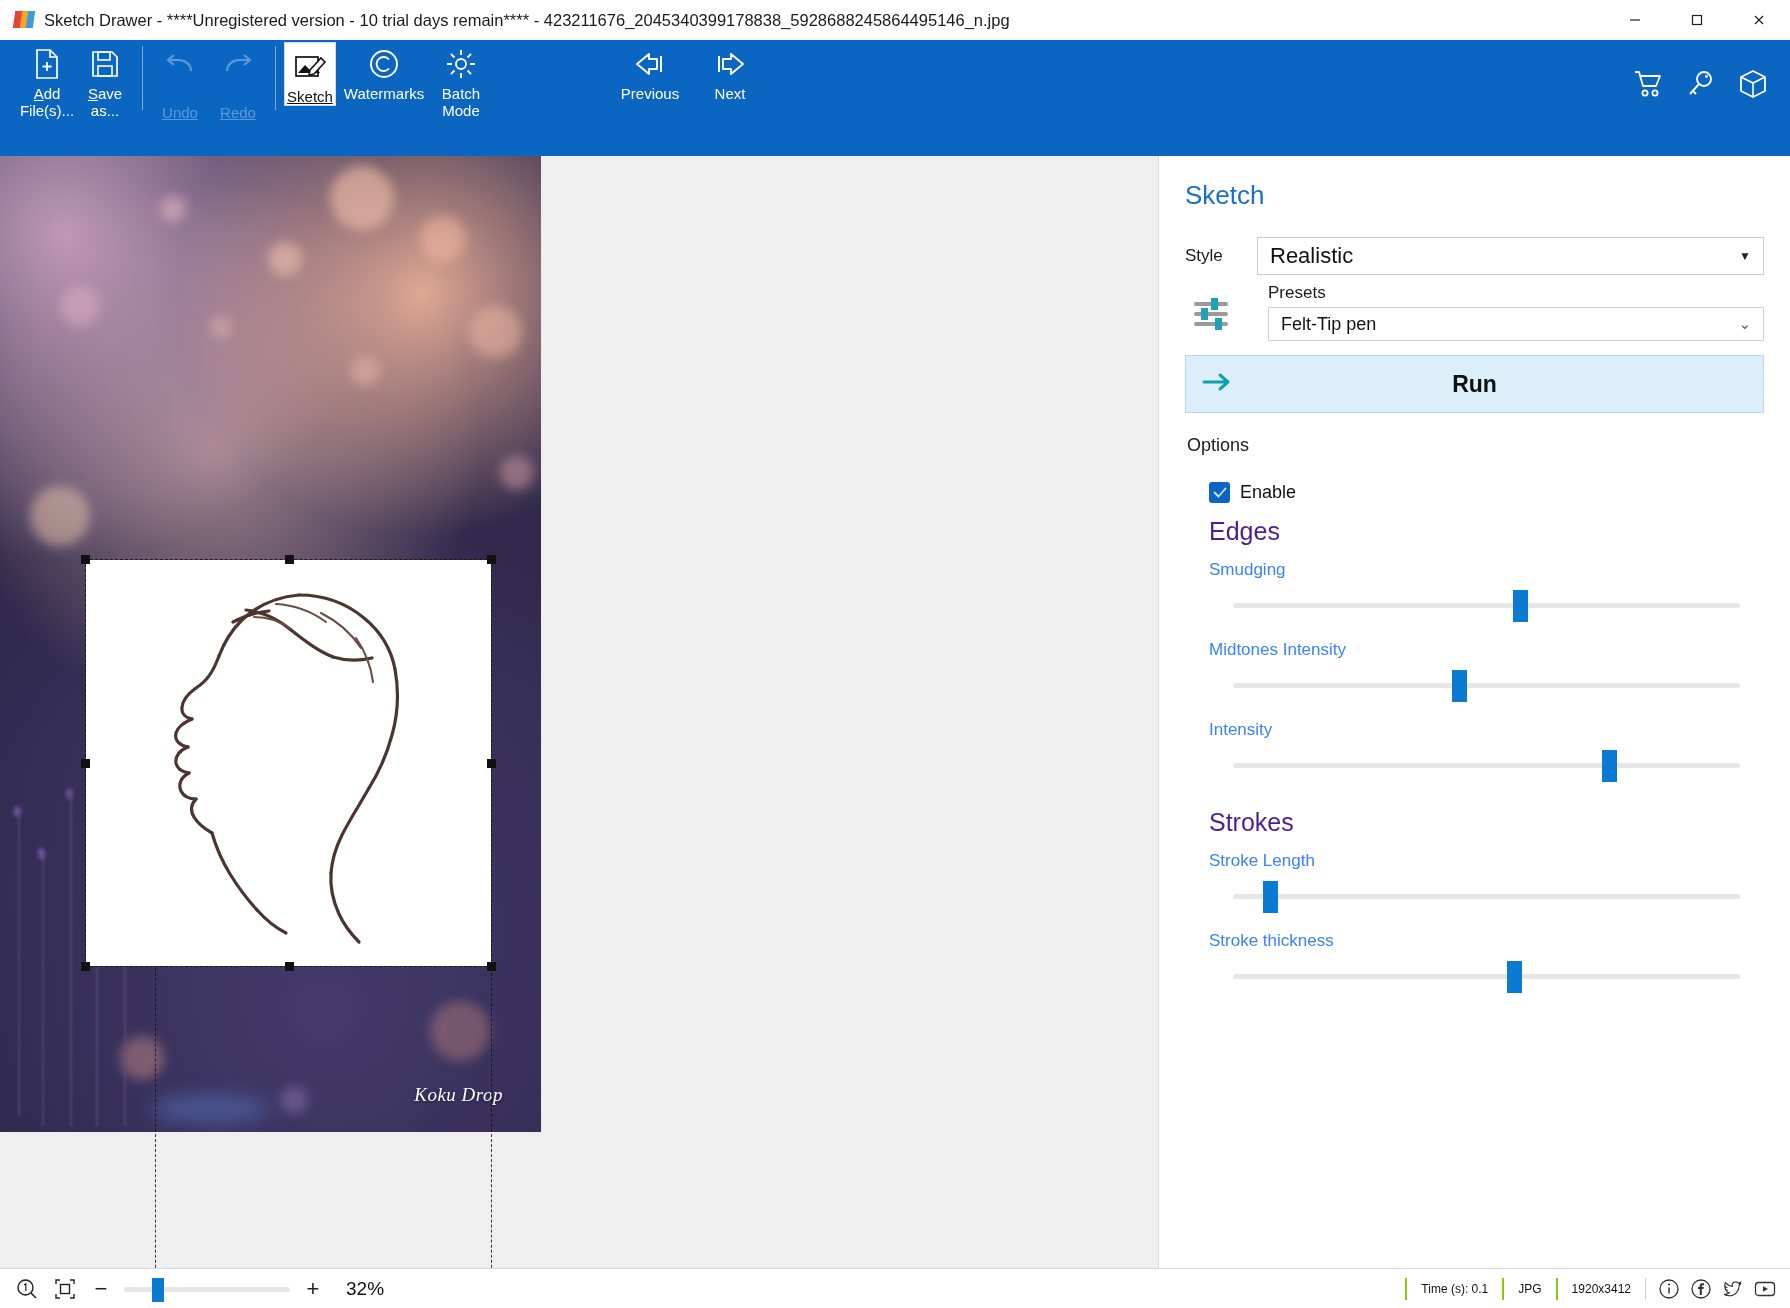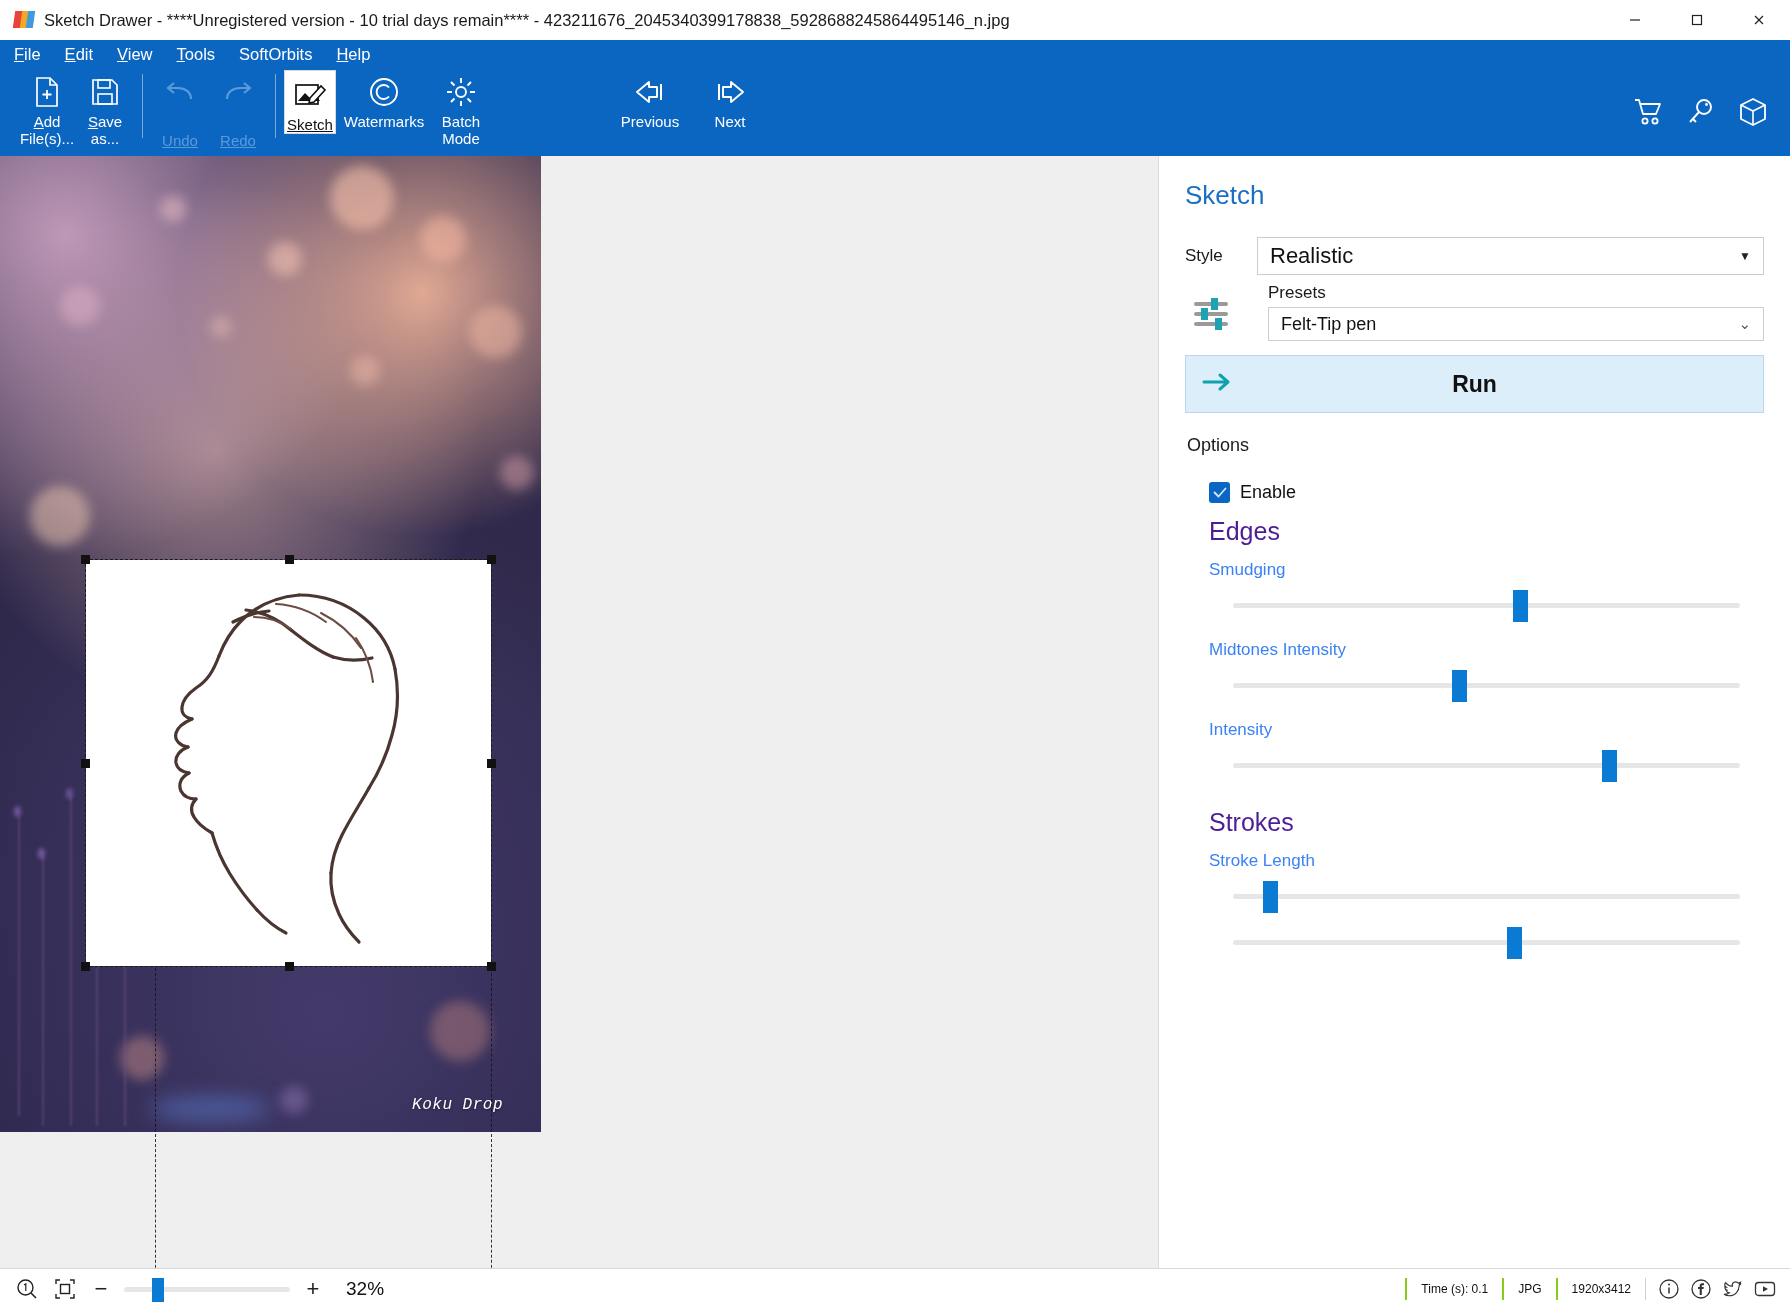--- a/index.html
+++ b/index.html
@@ -77,22 +77,22 @@
       linear-gradient(180deg,
         #c9a9c8 0%, #d9aab3 14%, #e2b0ad 26%, #c9a0b4 40%,
         #9a86b4 55%, #5c5286 70%, #33304f 84%, #22203a 100%);
     overflow: hidden;
   }
   .bokeh { position: absolute; border-radius: 50%; filter: blur(6px); }
   .stalk { position: absolute; width: 2px; background: rgba(110,80,130,0.55); filter: blur(1.2px); }
   .floret { position:absolute; width:7px; height:11px; border-radius:50%; filter: blur(2px); }
 
   .sig {
-    position: absolute; right: 38px; bottom: 18px; color: #fdfdfd;
-    font-family: Liberation Mono, monospace; font-style: italic; font-size: 16px;
+    position: absolute; right: 38px; bottom: 26px; color: #fdfdfd;
+    font-family: Liberation Serif, serif; font-style: italic; font-size: 19px;
     letter-spacing: 0.5px; text-shadow: 0 1px 3px rgba(0,0,0,.45);
   }
 
   
   .result {
     position: absolute; left: 86px; top: 404px; width: 405px; height: 406px;
     background: #ffffff; outline: 1px dashed #1a1a1a;
   }
   .handle { position: absolute; width: 9px; height: 9px; background: #111; }
   .h-tl { left: -5px; top: -5px; } .h-tc { left: 199px; top: -5px; } .h-tr { right: -5px; top: -5px; }
@@ -213,28 +213,20 @@
       <div class="win-btn close">
         <svg width="14" height="14" viewBox="0 0 14 14">
             <path d="M3 3l8 8M11 3l-8 8" stroke="#202020" stroke-width="1.2"></path>
           </svg>
       </div>
     </div>
   </div>
 
   <div class="ribbon">
 
-    <div class="menubar">
-      <div class="menu-item"><span class="acc">F</span><span>ile</span></div>
-      <div class="menu-item"><span class="acc">E</span><span>dit</span></div>
-      <div class="menu-item"><span class="acc">V</span><span>iew</span></div>
-      <div class="menu-item"><span class="acc">T</span><span>ools</span></div>
-      <div class="menu-item">SoftOrbits</div>
-      <div class="menu-item"><span class="acc">H</span><span>elp</span></div>
-    </div>
 
     <div class="toolbar">
 
       <div class="tb-btn">
         <div class="ico">
           <svg width="30" height="32" viewBox="0 0 30 32">
             <path d="M5 2h13l7 7v21H5z" fill="none" stroke="#fff" stroke-width="1.7"></path>
             <path d="M18 2v7h7" fill="none" stroke="#fff" stroke-width="1.7"></path>
             <path d="M15 14v9M10.5 18.5h9" stroke="#fff" stroke-width="1.8"></path>
           </svg>
@@ -523,20 +515,21 @@
         </div>
 
         <div class="grp-title" style="margin-top:22px">Strokes</div>
 
         <div class="sl-label">Stroke Length</div>
         <div class="slider">
           <div class="track"></div>
           <div class="thumb" style="left:11%"></div>
         </div>
 
+        <div class="sl-label">Stroke thickness</div>
         <div class="slider">
           <div class="track"></div>
           <div class="thumb" style="left:55%"></div>
         </div>
 
       </div>
     </div>
   </div>
 
   <div class="statusbar">

